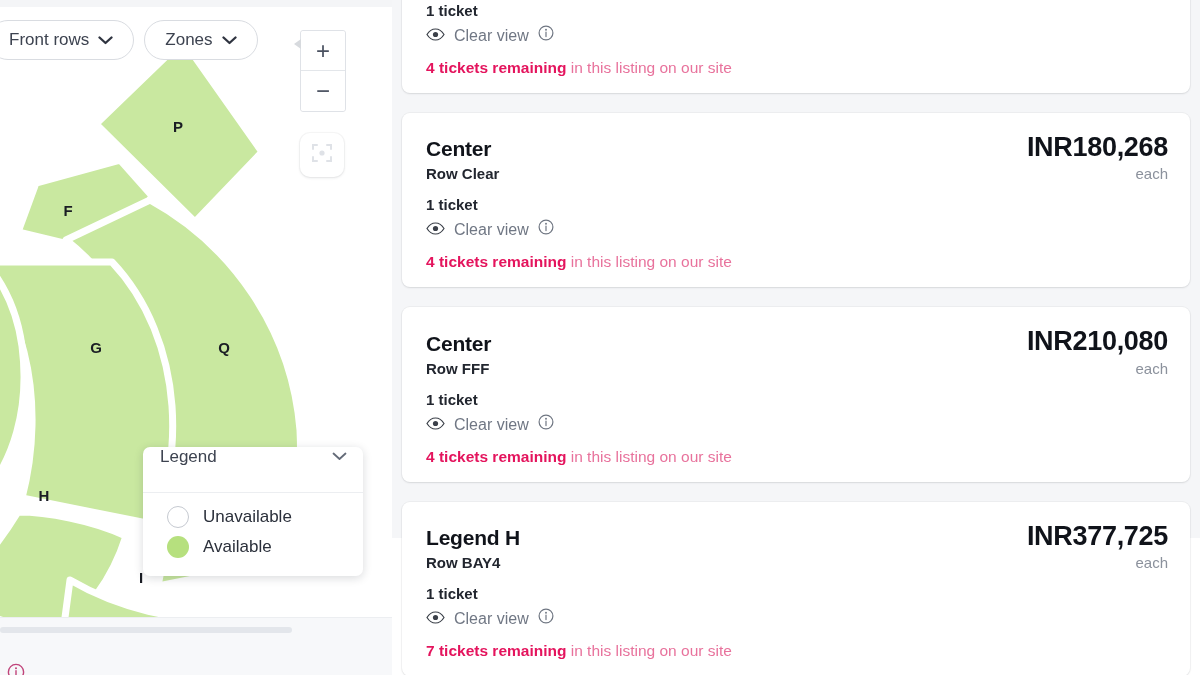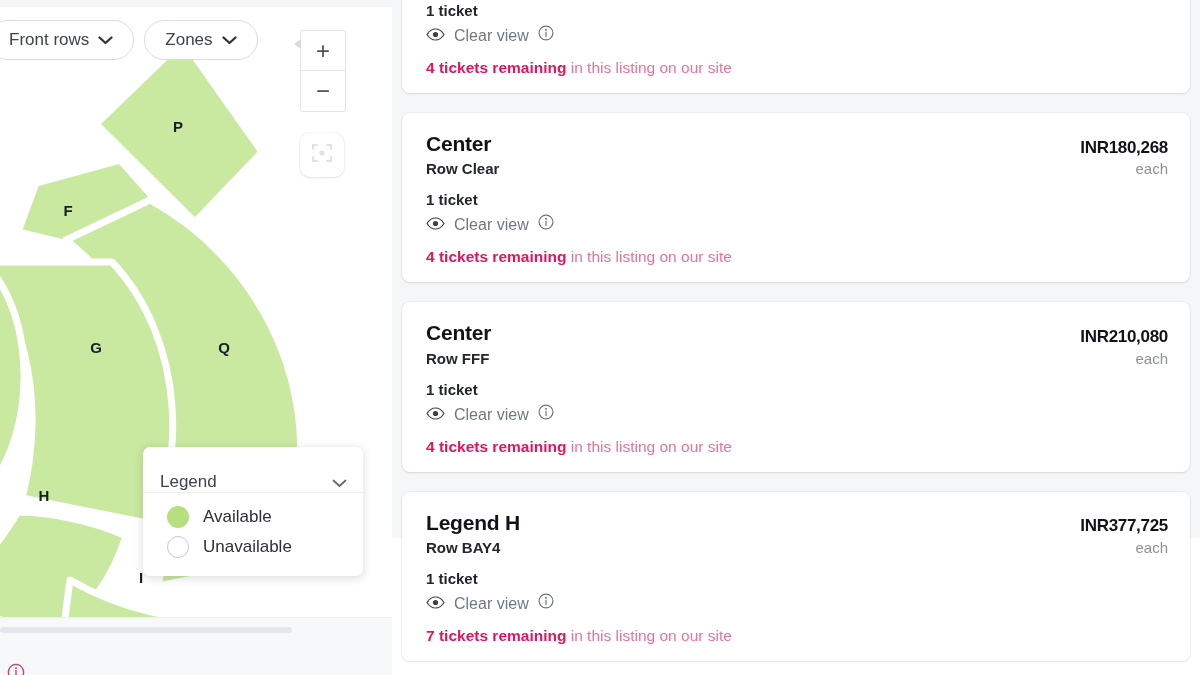--- a/index.html
+++ b/index.html
@@ -97,21 +97,21 @@
     position: absolute; left: 143px; top: 447px;
     width: 220px;
     background: #ffffff;
     border-radius: 7px;
     box-shadow: 0 2px 10px rgba(20,25,40,.16);
     z-index: 9;
     overflow: hidden;
   }
   .legend-head {
     height: 46px;
-    display: flex; align-items: flex-end; justify-content: space-between;
+    display: flex; align-items: flex-start; justify-content: space-between;
     padding: 0 16px 0 17px;
     border-bottom: 1px solid #eceef1;
     cursor: pointer;
   }
   .legend-title { font-size: 17px; color: #3d4350; }
   .legend-body { padding: 9px 0 14px 0; }
   .legend-row {
     display: flex; align-items: center; gap: 14px;
     padding: 4px 17px 4px 24px;
     font-size: 17px;
@@ -170,21 +170,21 @@
     font-size: 21px; font-weight: bold; color: #10131a;
     letter-spacing: -.2px;
     line-height: 1.25;
   }
   .row-name {
     font-size: 15px; font-weight: bold; color: #22262f;
     margin-top: 3px;
   }
   .price-wrap { text-align: right; }
   .price {
-    font-size: 17px; font-weight: bold; color: #10131a;
+    font-size: 27px; font-weight: bold; color: #10131a;
     letter-spacing: -.3px;
     line-height: 1.2;
   }
   .each { font-size: 15px; color: #8b919c; margin-top: 2px; }
   .qty {
     font-size: 15px; color: #22262f; font-weight: 600;
     margin-top: 14px;
   }
   .clear-view {
     display: flex; align-items: flex-end; gap: 9px;
@@ -281,26 +281,26 @@
       <div class="legend-head">
         <span class="legend-title">Legend</span>
         <span>
           <svg width="15" height="9" viewBox="0 0 15 9">
               <path d="M1.5 1.5 L7.5 7 L13.5 1.5" fill="none" stroke="#646b78" stroke-width="1.8" stroke-linecap="round" stroke-linejoin="round"></path>
             </svg>
         </span>
       </div>
       <div class="legend-body">
         <div class="legend-row">
+          <span class="swatch unavail"></span>
+          <span>Unavailable</span>
+        </div>
+        <div class="legend-row">
           <span class="swatch avail"></span>
           <span>Available</span>
-        </div>
-        <div class="legend-row">
-          <span class="swatch unavail"></span>
-          <span>Unavailable</span>
         </div>
       </div>
     </div>
 
     <div class="map-footer">
       <div class="map-hscroll"></div>
       <div class="footer-info">
         <span>
           <svg width="18" height="18" viewBox="0 0 18 18" fill="none">
             <circle cx="9" cy="9" r="7.6" stroke="#c0447a" stroke-width="1.4"></circle>

